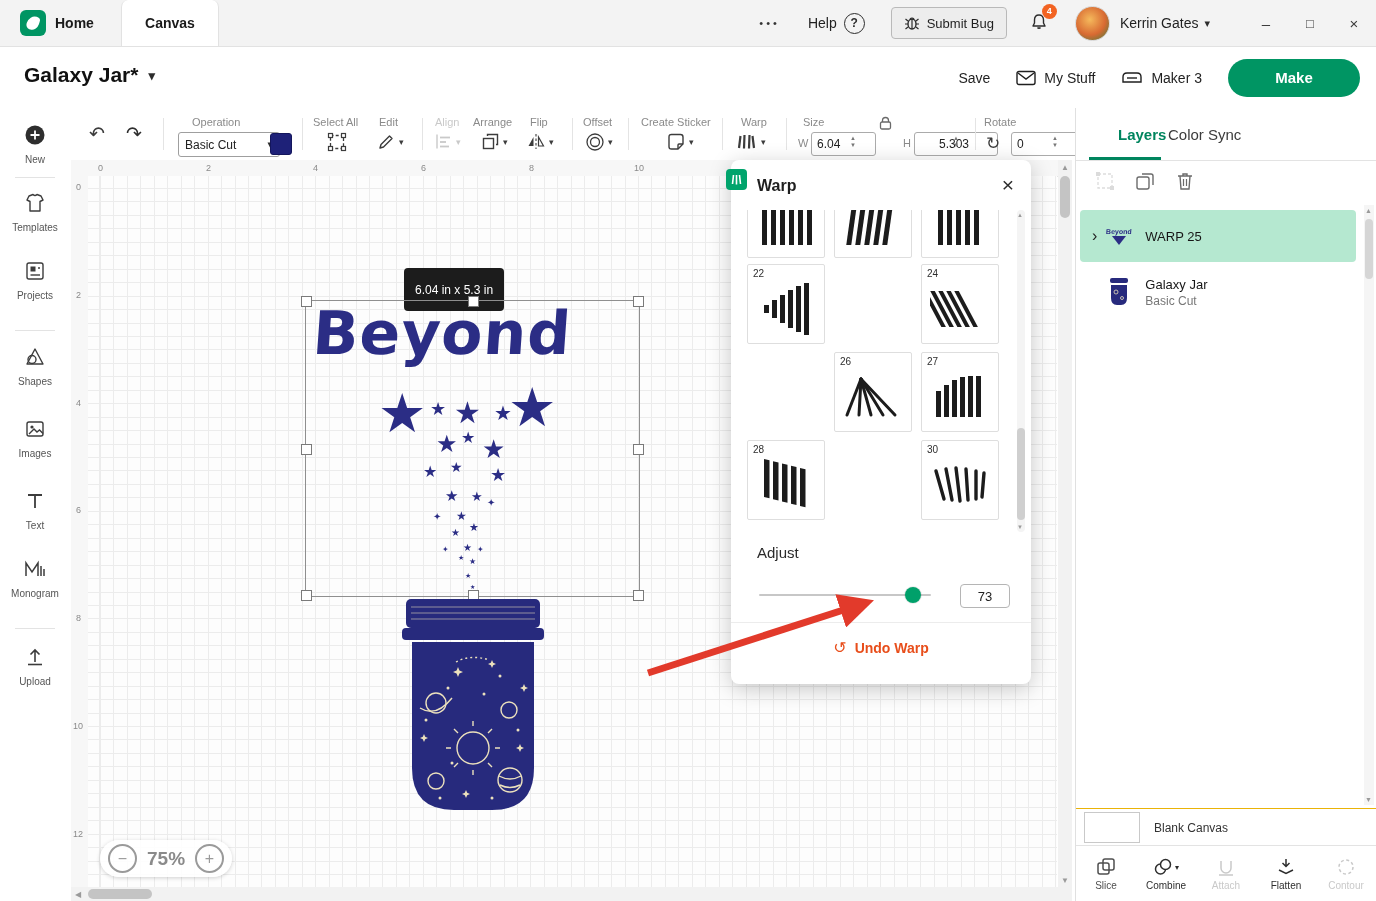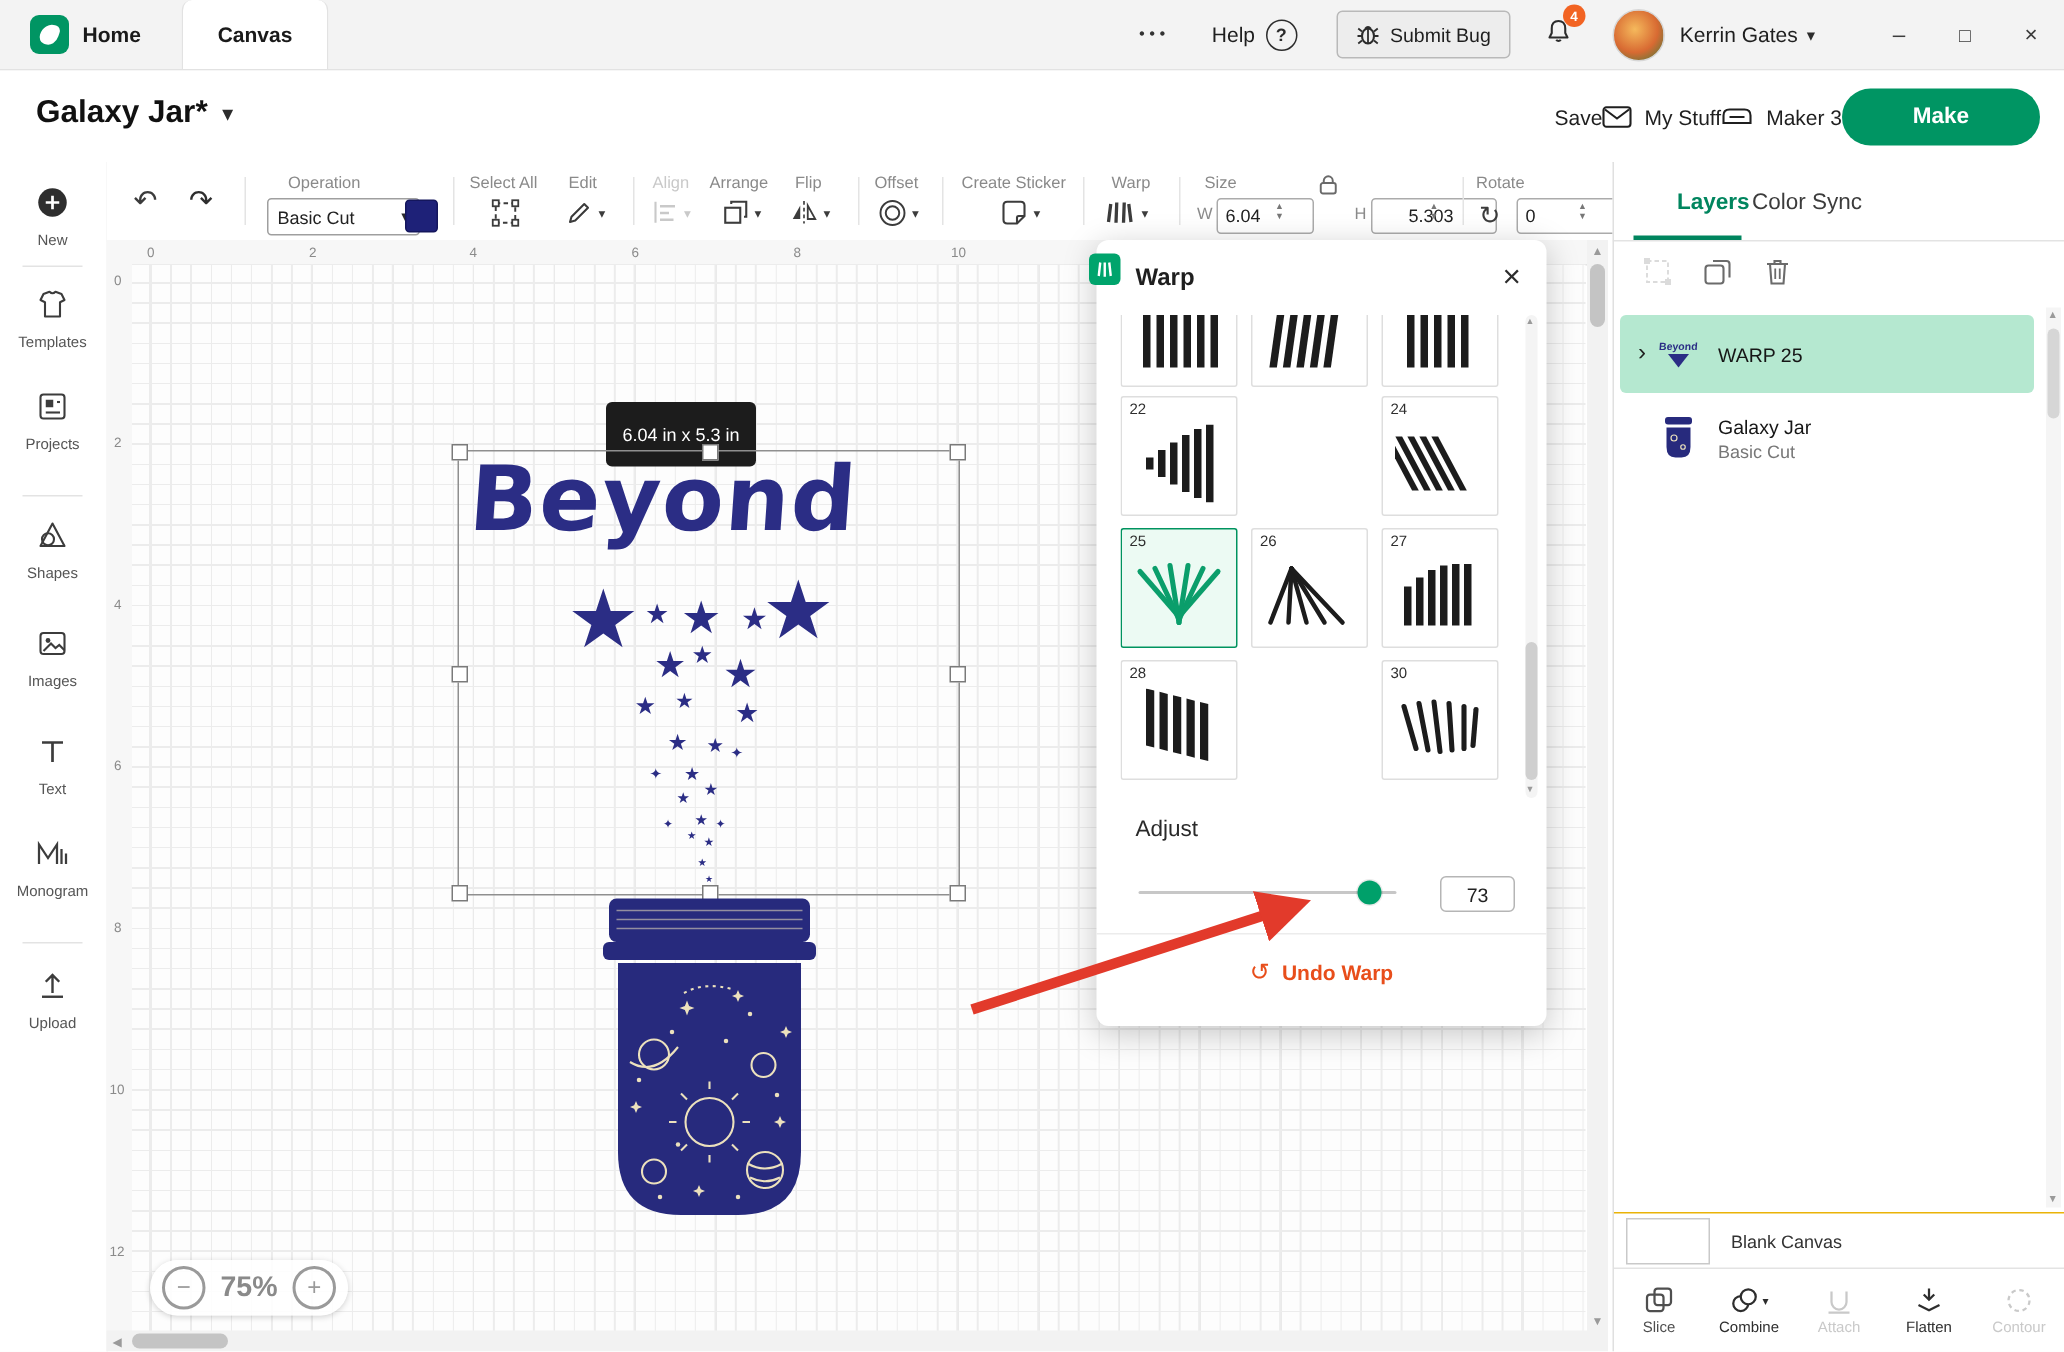--- a/index.html
+++ b/index.html
@@ -26,21 +26,21 @@
   .badge{position:absolute;top:-7px;right:-8px;width:15px;height:15px;background:#f26322;color:#fff;border-radius:50%;font-size:9px;font-weight:bold;display:flex;align-items:center;justify-content:center;}
   .avatar{width:33px;height:33px;border-radius:50%;background:radial-gradient(circle at 42% 38%,#f5b95c,#d86a32 55%,#4c7a3a 95%);margin-right:10px;cursor:pointer;border:1px solid #d7d7d7;}
   .user-name{font-size:14px;color:#1f1f1f;margin-right:6px;cursor:pointer;}
   .chev{font-size:11px;color:#2c2c2c;}
   .win-btn{width:44px;height:46px;display:flex;align-items:center;justify-content:center;font-size:15px;color:#3c3c3c;cursor:pointer;}
 
   
   #projbar{position:absolute;left:0;top:47px;width:1376px;height:61px;background:#fff;border-bottom:1px solid #e3e3e3;}
   .proj-title{position:absolute;left:24px;top:16px;font-size:21px;font-weight:bold;color:#111;display:flex;align-items:center;gap:10px;cursor:pointer;}
   .proj-title .chev{font-size:13px;}
-  .projbar-right{position:absolute;right:16px;top:0;height:61px;display:flex;align-items:center;}
+  .projbar-right{position:absolute;right:16px;top:0;height:61px;display:flex;align-items:center;gap:26px;}
   .save-lbl{font-size:14px;color:#1f1f1f;cursor:pointer;}
   .bar-item{display:flex;align-items:center;gap:8px;font-size:14px;color:#1f1f1f;cursor:pointer;}
   .make-btn{width:132px;height:38px;background:#009563;border-radius:22px;color:#fff;font-size:15px;font-weight:bold;display:flex;align-items:center;justify-content:center;cursor:pointer;border:none;}
 
   
   #sidebar{position:absolute;left:0;top:108px;width:71px;height:793px;background:#fff;border-right:1px solid #e3e3e3;}
   .side-item{position:absolute;left:0;width:70px;text-align:center;cursor:pointer;color:#4a4a4a;}
   .side-item .lbl{display:block;font-size:10px;color:#555;margin-top:4px;}
   .side-div{position:absolute;left:15px;width:40px;height:1px;background:#e3e3e3;}
 
@@ -560,33 +560,20 @@
             <g fill="#1c1c1c" transform="skewX(28) translate(-14 0)">
               <rect x="2" y="8" width="4.5" height="36"></rect>
               <rect x="10" y="8" width="4.5" height="36"></rect>
               <rect x="18" y="8" width="4.5" height="36"></rect>
               <rect x="26" y="8" width="4.5" height="36"></rect>
               <rect x="34" y="8" width="4.5" height="36"></rect>
             </g>
           </svg>
       </div>
 
-      <div class="wtile sel" style="left:0;top:142px;">
-        <span class="num">25</span>
-        <svg width="60" height="52" viewBox="0 0 60 52">
-            <g stroke="#0b9e6b" stroke-width="3.4" stroke-linecap="round">
-              <line x1="30" y1="40" x2="4" y2="10"></line>
-              <line x1="30" y1="42" x2="14" y2="8"></line>
-              <line x1="30" y1="44" x2="24" y2="6"></line>
-              <line x1="30" y1="44" x2="36" y2="6"></line>
-              <line x1="30" y1="42" x2="46" y2="8"></line>
-              <line x1="30" y1="40" x2="56" y2="10"></line>
-            </g>
-          </svg>
-      </div>
       <div class="wtile" style="left:87px;top:142px;">
         <span class="num">26</span>
         <svg width="60" height="52" viewBox="0 0 60 52">
             <g stroke="#1c1c1c" stroke-width="3" stroke-linecap="round">
               <line x1="18" y1="8" x2="4" y2="44"></line>
               <line x1="18" y1="8" x2="16" y2="44"></line>
               <line x1="18" y1="8" x2="28" y2="44"></line>
               <line x1="18" y1="8" x2="40" y2="44"></line>
               <line x1="18" y1="8" x2="52" y2="44"></line>
             </g>

